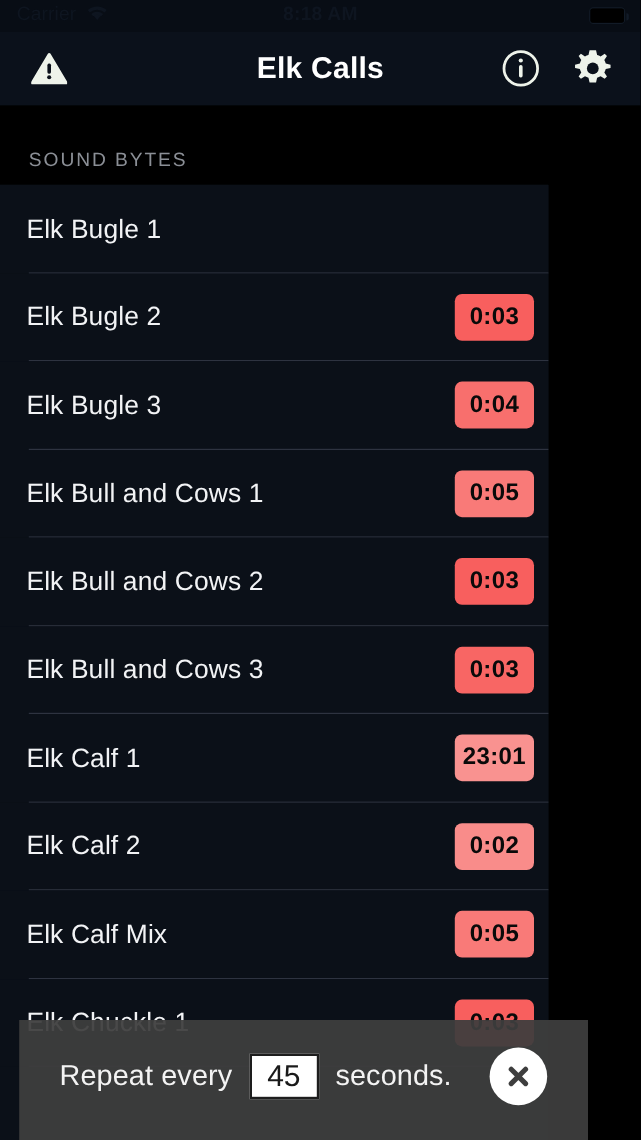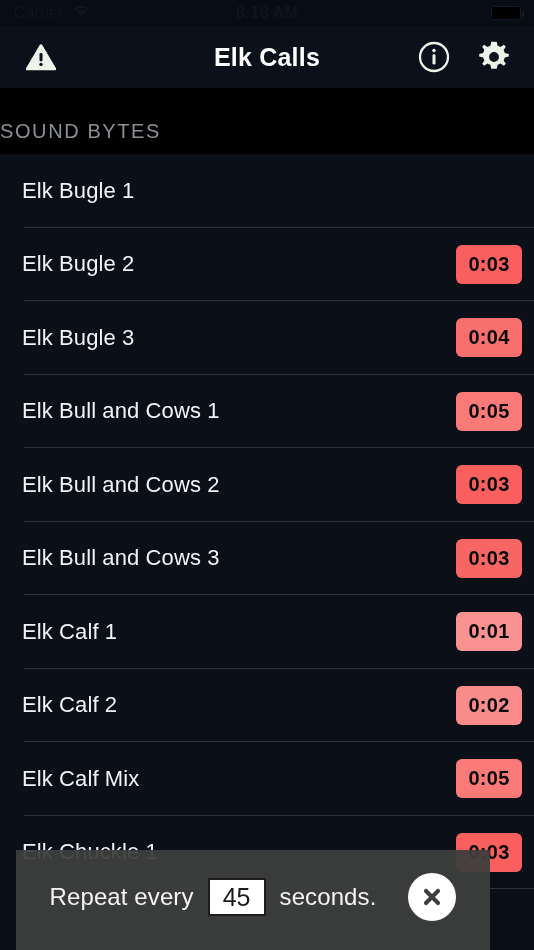--- a/index.html
+++ b/index.html
@@ -77,28 +77,28 @@
   .nav-gear    { right:18px; width:44px; height:44px; top:9px; }
 
   
   .section-header {
     position:absolute; top:88px; left:0;
     width:534px; height:66px;
     background:#000000;
     display:flex; align-items:flex-end;
   }
   .section-header span {
-    color:#8b8f96; font-size:20px; letter-spacing:1.6px;
-    padding-bottom:11px;
+    color:#8b8f96; font-size:16px; letter-spacing:1.6px;
+    padding-left:24px; padding-bottom:11px;
   }
 
   
   .list {
     position:absolute; top:154px; left:0;
-    width:534px; height:796px;
+    width:457px; height:796px;
     background:#0b1018;
   }
   .row {
     position:relative;
     height:73.5px;
     display:flex; align-items:center;
     background:#0b1018;
     cursor:pointer;
   }
   .row::after {
@@ -223,21 +223,21 @@
       <div class="row">
         <span class="row-title">Elk Bull and Cows 2</span>
         <span class="badge" style="background: rgb(248, 95, 94);">0:03</span>
       </div>
       <div class="row">
         <span class="row-title">Elk Bull and Cows 3</span>
         <span class="badge" style="background: rgb(248, 102, 100);">0:03</span>
       </div>
       <div class="row">
         <span class="row-title">Elk Calf 1</span>
-        <span class="badge" style="background: rgb(249, 146, 144);">0:01</span>
+        <span class="badge" style="background: rgb(249, 146, 144);">23:01</span>
       </div>
       <div class="row">
         <span class="row-title">Elk Calf 2</span>
         <span class="badge" style="background: rgb(249, 140, 138);">0:02</span>
       </div>
       <div class="row">
         <span class="row-title">Elk Calf Mix</span>
         <span class="badge" style="background: rgb(249, 122, 120);">0:05</span>
       </div>
       <div class="row">

